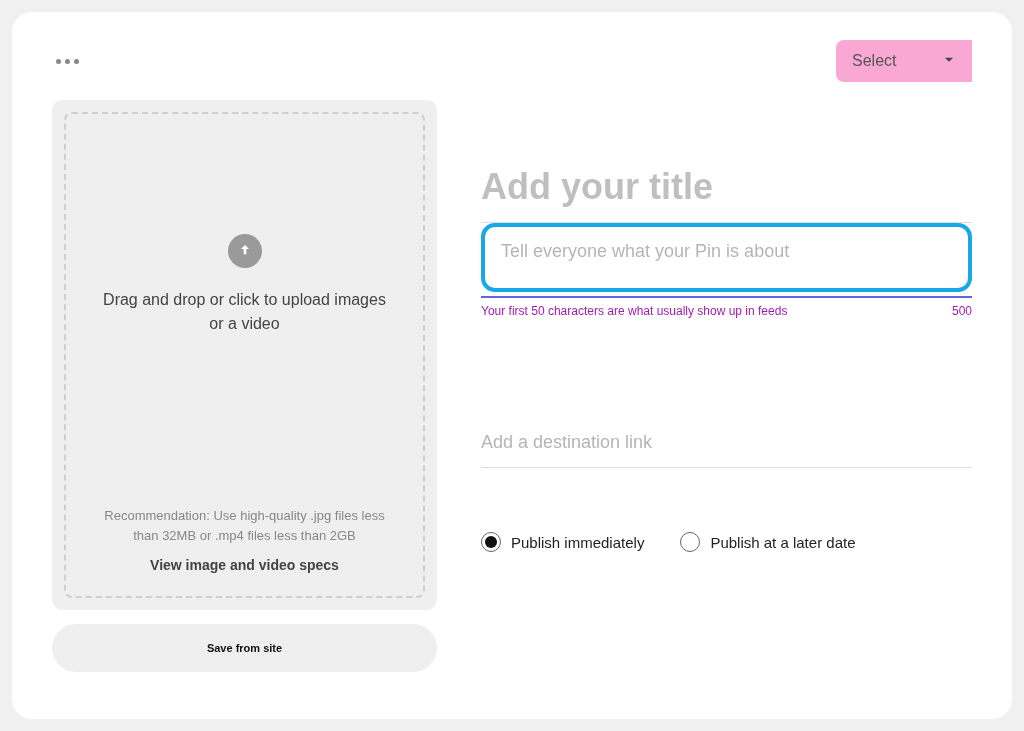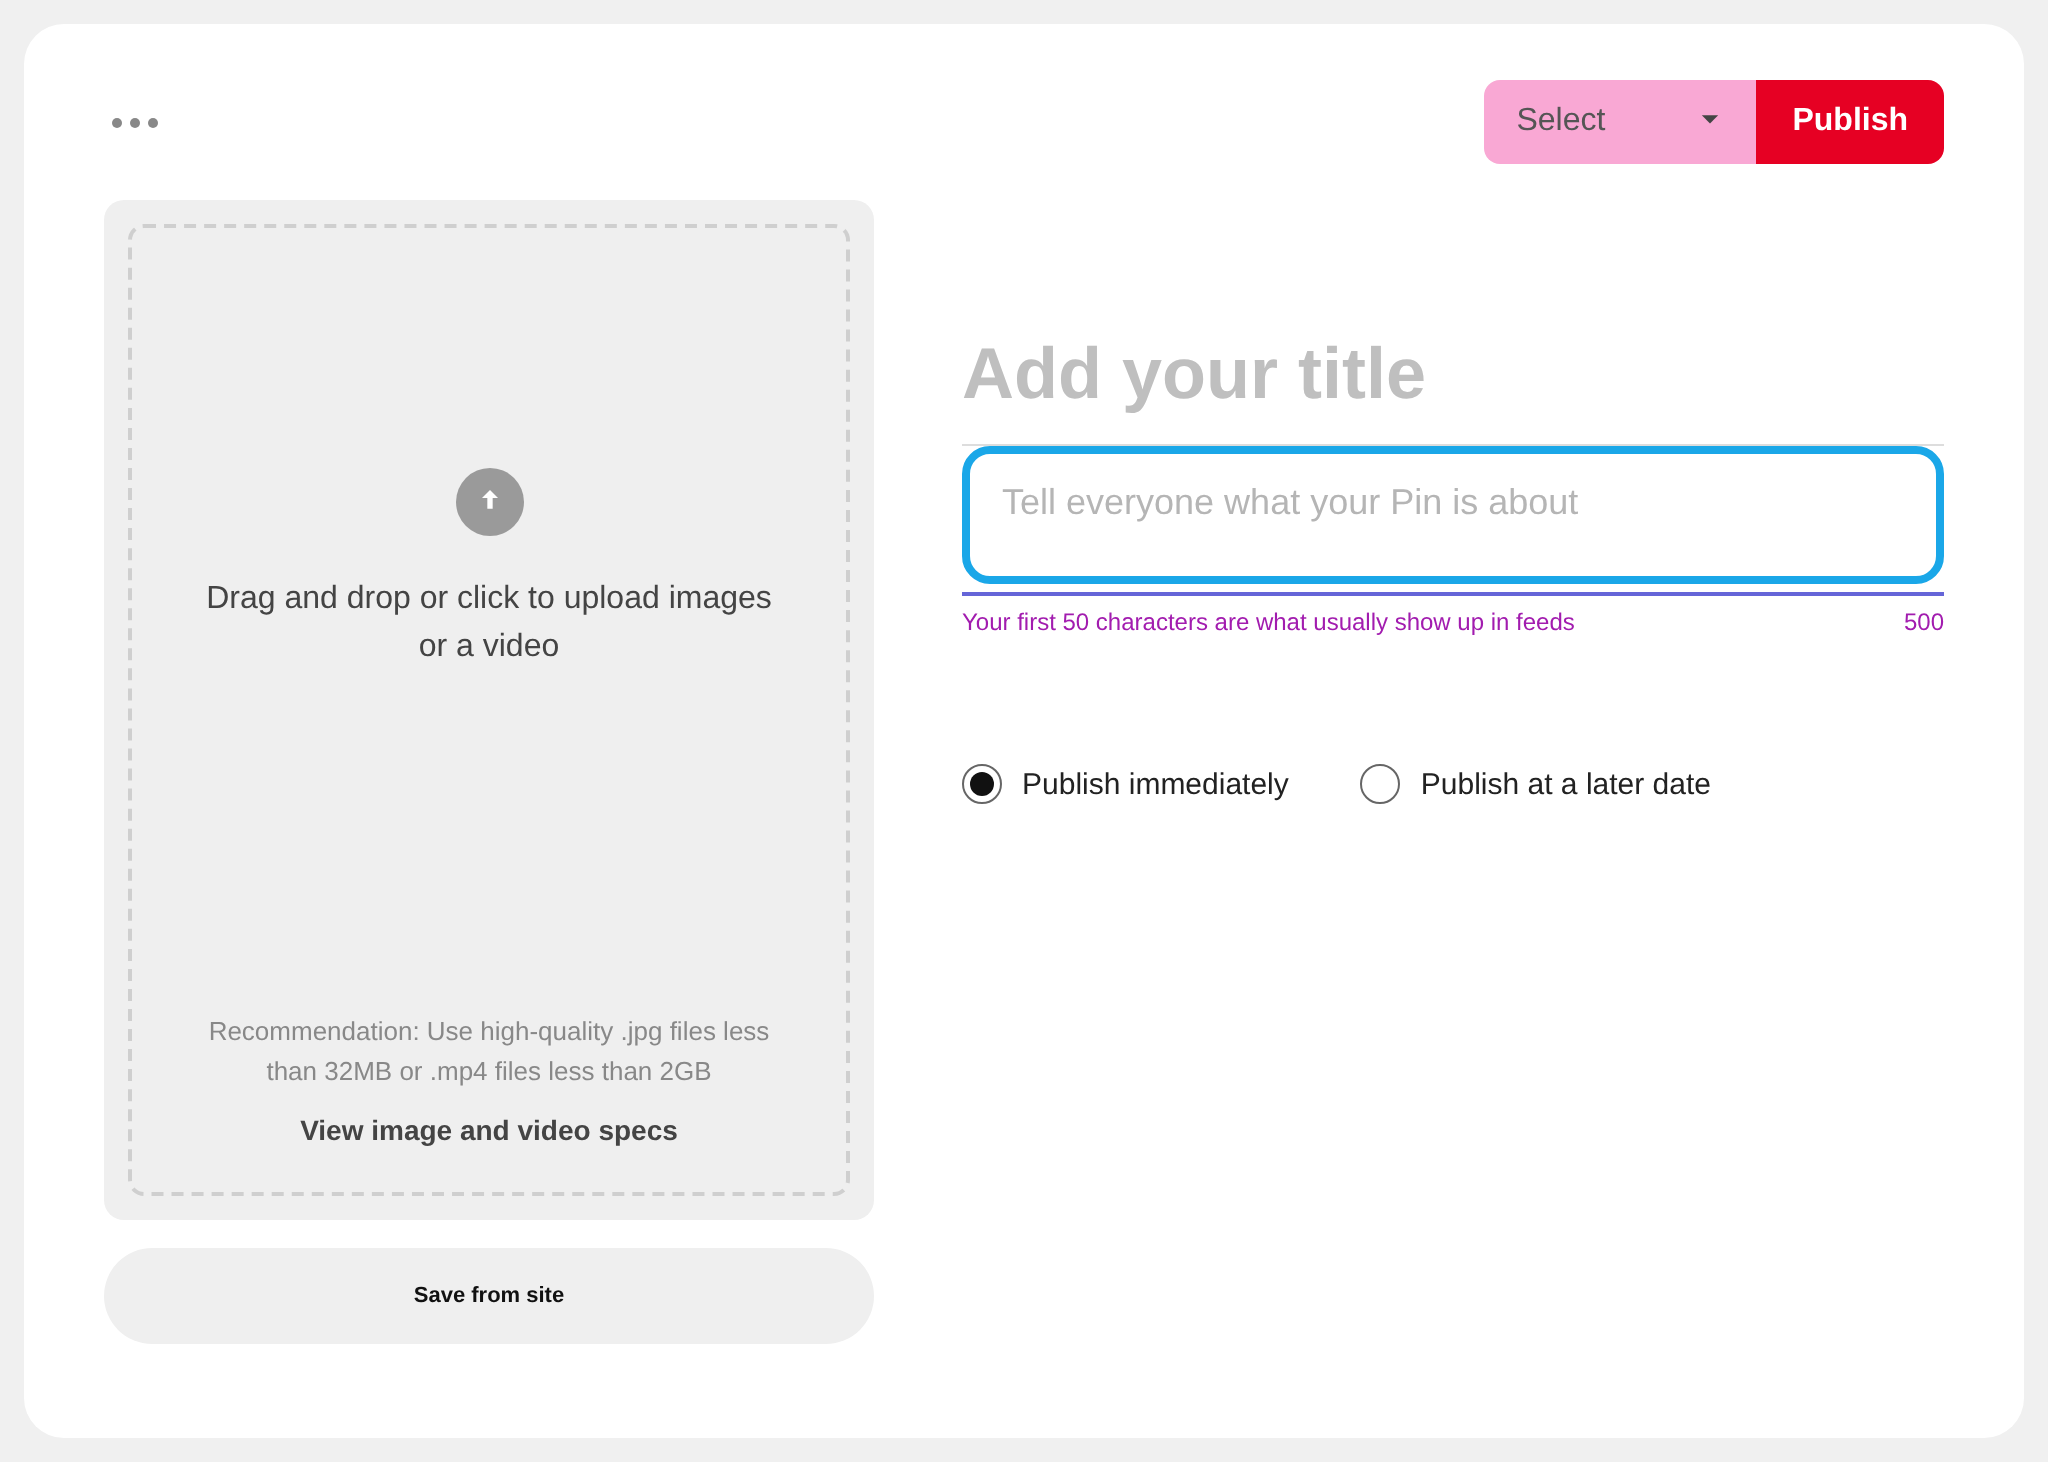--- a/index.html
+++ b/index.html
@@ -277,21 +277,20 @@
       </div>
       <div class="top-actions">
         <div class="board-select">
           <span>Select</span>
           <span class="chev">
             <svg width="14" height="14" viewBox="0 0 24 24">
                 <path fill="#444" d="M5 8l7 7 7-7z"></path>
               </svg>
           </span>
         </div>
-        <button class="publish-btn">Publish</button>
       </div>
     </div>
 
     <div class="content">
       <div class="left-col">
         <div class="upload-box">
           <div class="upload-inner">
             <div class="upload-icon">
               <svg viewBox="0 0 24 24">
                   <path d="M12 3l6 6h-4v8h-4v-8H6z"></path>
@@ -312,20 +311,21 @@
 
 
         <div class="description-wrap">
           <input class="description-input" placeholder="Tell everyone what your Pin is about" style="">
         </div>
         <div class="desc-meta">
           <span>Your first 50 characters are what usually show up in feeds</span>
           <span>500</span>
         </div>
 
+        <input class="link-input" type="text" placeholder="Add a destination link" style="">
 
         <div class="publish-options">
           <div class="radio-option">
             <div class="radio-circle selected"></div>
             <span class="radio-label">Publish immediately</span>
           </div>
           <div class="radio-option">
             <div class="radio-circle"></div>
             <span class="radio-label">Publish at a later date</span>
           </div>

